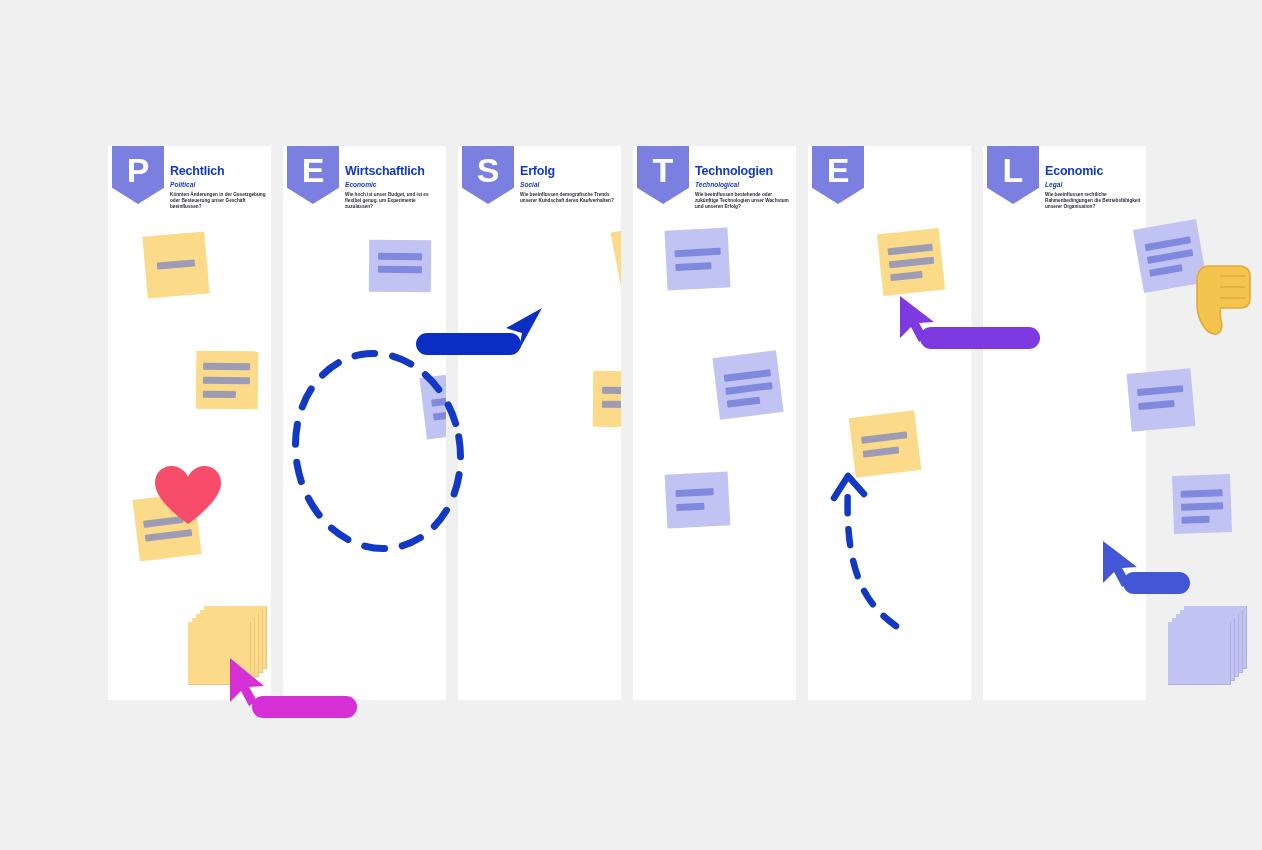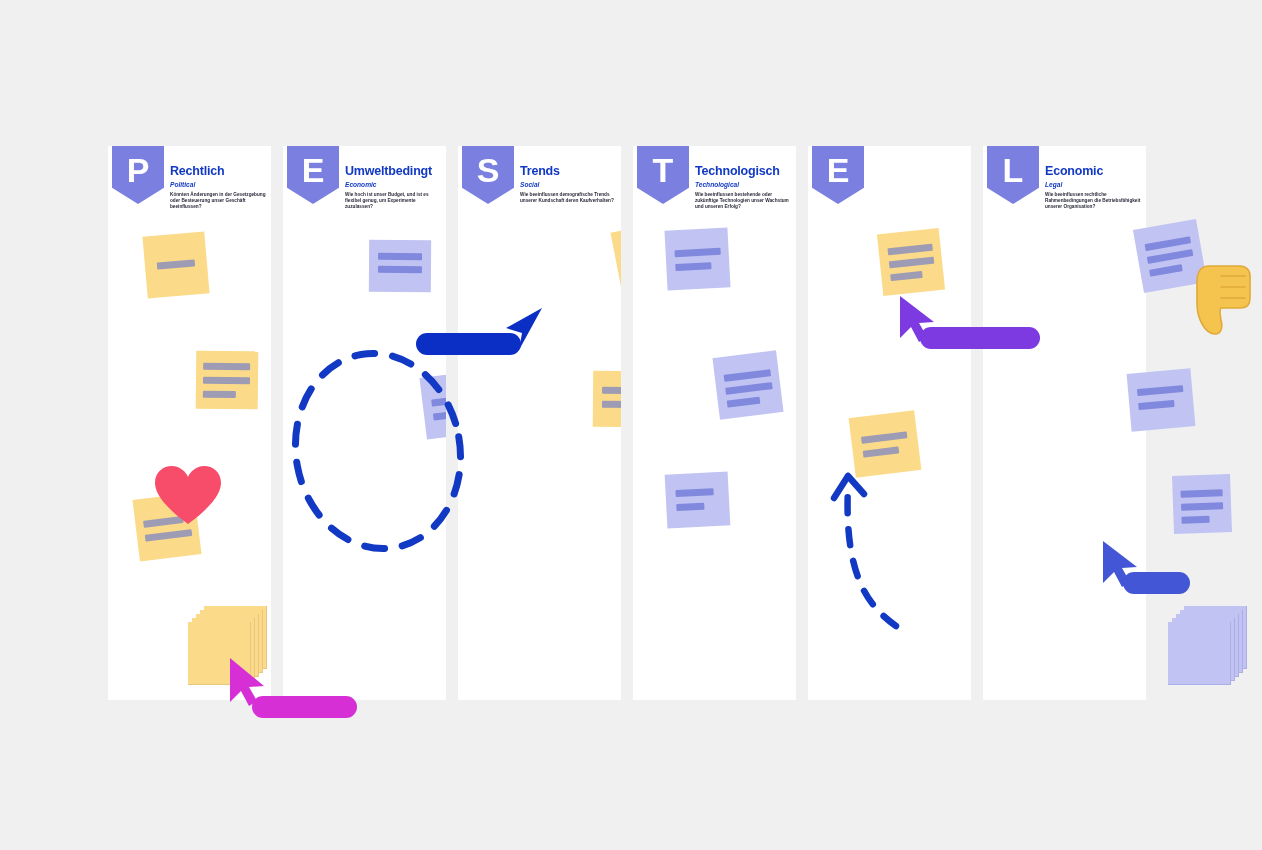--- a/index.html
+++ b/index.html
@@ -186,21 +186,21 @@
       <div class="sheet" style="left:4px; top:12px;"></div>
       <div class="sheet" style="left:0px; top:16px;"></div>
     </div>
   </div>
   <div class="col-gap" style="left:163px;"></div>
 
   <div class="column" style="left:175px;">
     <div class="col-head">
       <div class="shield">E</div>
       <div class="head-text">
-        <div class="head-title">Umweltbedingt</div>
+        <div class="head-title">Wirtschaftlich</div>
         <div class="head-sub">Economic</div>
         <div class="head-desc">Wie hoch ist unser Budget, und ist es flexibel genug, um Experimente zuzulassen?</div>
       </div>
     </div>
 
     <div class="note blue" style="left:86px; top:94px; width:62px; height:52px; transform:rotate(0.4deg);">
       <span class="ln" style="left:9px; top:13px; width:44px;"></span>
       <span class="ln" style="left:9px; top:26px; width:44px;"></span>
     </div>
 
@@ -221,21 +221,21 @@
       <div class="sheet" style="left:4px; top:12px;"></div>
       <div class="sheet" style="left:0px; top:16px;"></div>
     </div>
   </div>
   <div class="col-gap" style="left:338px;"></div>
 
   <div class="column" style="left:350px;">
     <div class="col-head">
       <div class="shield">S</div>
       <div class="head-text">
-        <div class="head-title">Trends</div>
+        <div class="head-title">Erfolg</div>
         <div class="head-sub">Social</div>
         <div class="head-desc">Wie beeinflussen demografische Trends unserer Kundschaft deren Kaufverhalten?</div>
       </div>
     </div>
 
     <div class="note yellow" style="left:158px; top:80px; width:64px; height:64px; transform:rotate(-11deg);">
       <span class="ln" style="left:10px; top:22px; width:45px;"></span>
       <span class="ln" style="left:10px; top:36px; width:34px;"></span>
     </div>
 
@@ -256,21 +256,21 @@
       <div class="sheet" style="left:4px; top:12px;"></div>
       <div class="sheet" style="left:0px; top:16px;"></div>
     </div>
   </div>
   <div class="col-gap" style="left:513px;"></div>
 
   <div class="column" style="left:525px;">
     <div class="col-head">
       <div class="shield">T</div>
       <div class="head-text">
-        <div class="head-title">Technologisch</div>
+        <div class="head-title">Technologien</div>
         <div class="head-sub">Technological</div>
         <div class="head-desc">Wie beeinflussen bestehende oder zukünftige Technologien unser Wachstum und unseren Erfolg?</div>
       </div>
     </div>
 
     <div class="note blue" style="left:33px; top:83px; width:63px; height:60px; transform:rotate(-3deg);">
       <span class="ln" style="left:9px; top:20px; width:46px;"></span>
       <span class="ln" style="left:9px; top:34px; width:36px;"></span>
     </div>
 

